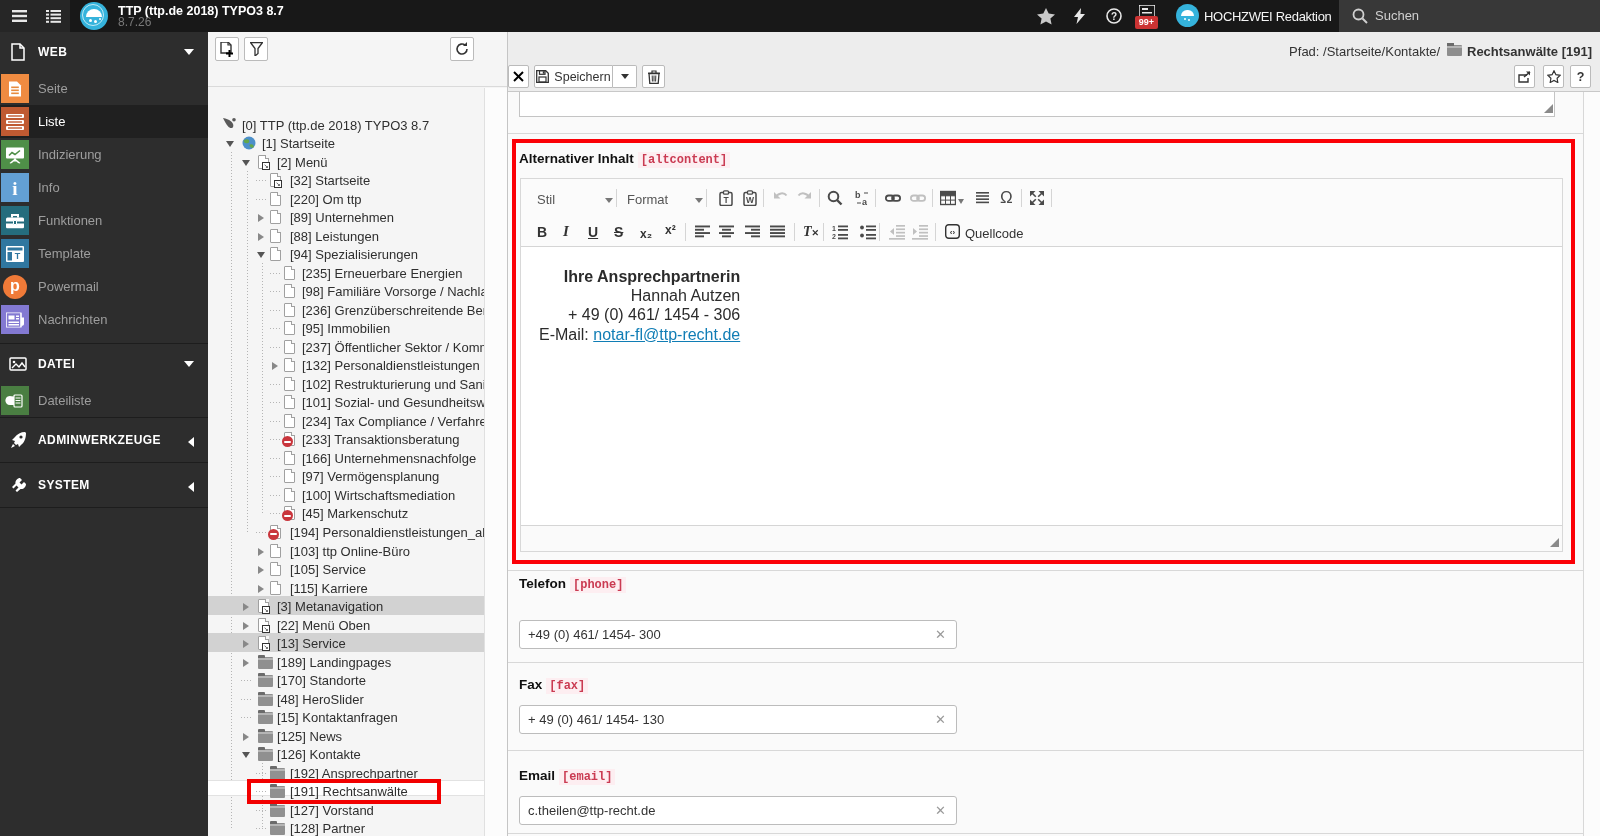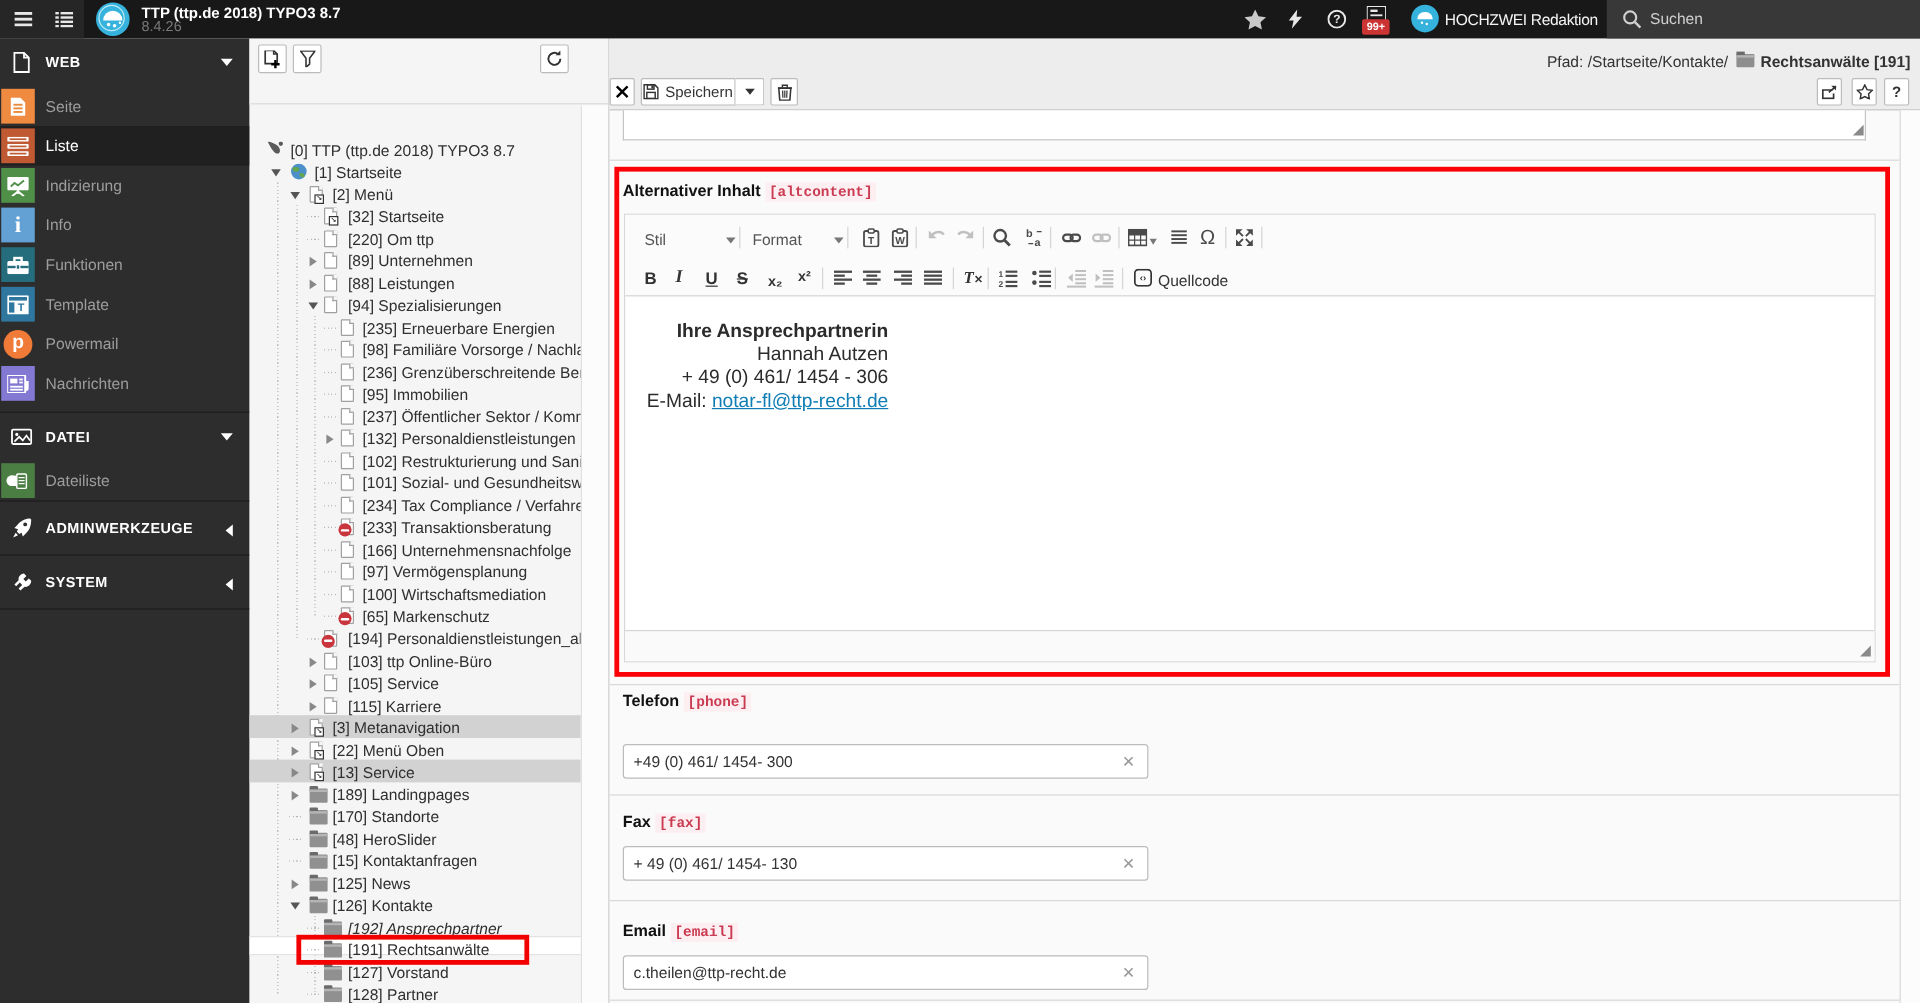--- a/index.html
+++ b/index.html
@@ -120,21 +120,21 @@
       </svg>
  </div>
  <div id="logo">
       <div class="ring"></div>
       <div class="m1"></div>
       <div class="m2"></div>
       <div class="m3"></div>
       <div class="m4"></div>
     </div>
  <div class="tbtitle">TTP (ttp.de 2018) TYPO3 8.7</div>
- <div class="tbver">8.4.26</div>
+ <div class="tbver">8.7.26</div>
  <div class="tbico" style="left:1036px;width:20px;">
    <svg width="18" height="17" viewBox="0 0 18 17">
         <path fill="#c9c9c9" d="M9 0l2.7 5.6 6.3.8-4.6 4.2 1.2 6-5.6-3-5.6 3 1.2-6L0 6.4l6.3-.8z"></path>
       </svg>
  </div>
  <div class="tbico" style="left:1071px;width:16px;">
    <svg width="11" height="16" viewBox="0 0 11 16">
         <path fill="#e8e8e8" d="M7 0L0 9h4l-1.5 7L11 6H6.5z"></path>
       </svg>
  </div>
@@ -577,21 +577,21 @@
       <div class="ttext" style="left:94px;">[100] Wirtschaftsmediation</div>
     </div>
     <div class="trow" style="top:472.4px;overflow:hidden;">
       <div class="hguide" style="left:62px;top:9px;width:10px;"></div>
       <div class="ticon" style="left:76px;">
         <div class="pgicon">
           <div class="fold"></div>
           <div class="hiddenov"></div>
         </div>
       </div>
-      <div class="ttext" style="left:94px;">[65] Markenschutz</div>
+      <div class="ttext" style="left:94px;">[45] Markenschutz</div>
     </div>
     <div class="trow" style="top:490.9px;overflow:hidden;">
       <div class="hguide" style="left:48px;top:9px;width:10px;"></div>
       <div class="ticon" style="left:62px;">
         <div class="pgicon">
           <div class="fold"></div>
           <div class="hiddenov"></div>
         </div>
       </div>
       <div class="ttext" style="left:82px;">[194] Personaldienstleistungen_alt</div>
@@ -693,21 +693,21 @@
       <div class="ticon" style="left:50px;">
         <div class="fldicon"></div>
       </div>
       <div class="ttext" style="left:69px;">[126] Kontakte</div>
     </div>
     <div class="trow" style="top:731.7px;overflow:hidden;">
       <div class="hguide" style="left:48px;top:9px;width:10px;"></div>
       <div class="ticon" style="left:62px;">
         <div class="fldicon"></div>
       </div>
-      <div class="ttext" style="left:82px;font-style:italic;">[192] Ansprechpartner</div>
+      <div class="ttext" style="left:82px;">[192] Ansprechpartner</div>
     </div>
     <div class="trow" style="top:750.2px;overflow:hidden;">
       <div class="hguide" style="left:48px;top:9px;width:10px;"></div>
       <div class="ticon" style="left:62px;">
         <div class="fldicon"></div>
       </div>
       <div class="ttext" style="left:82px;">[191] Rechtsanwälte</div>
     </div>
     <div class="trow" style="top:768.7px;overflow:hidden;">
       <div class="hguide" style="left:48px;top:9px;width:10px;"></div>

